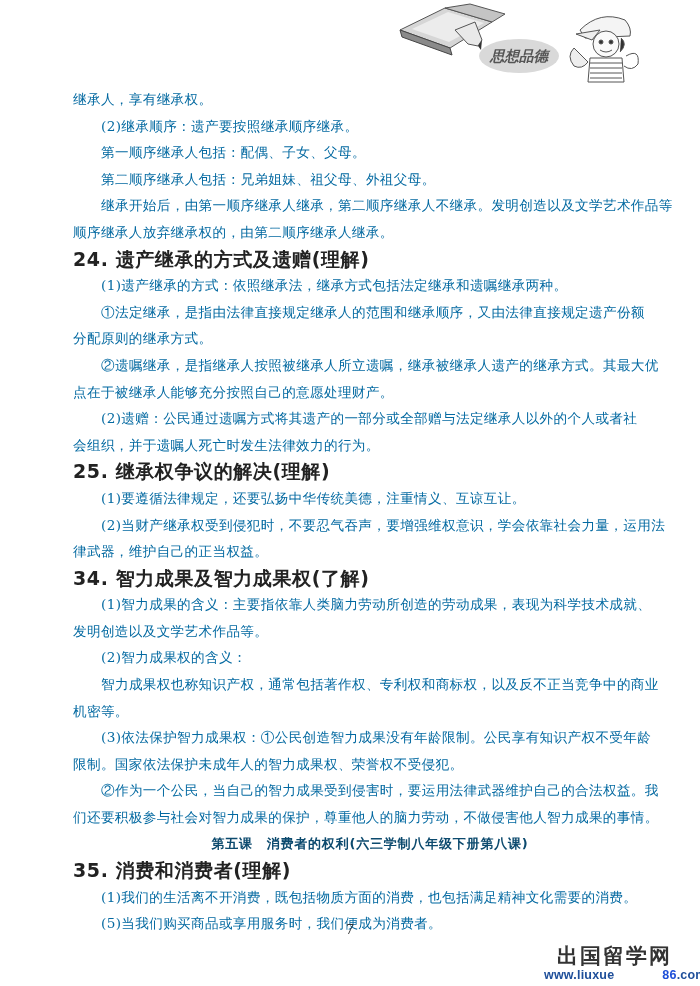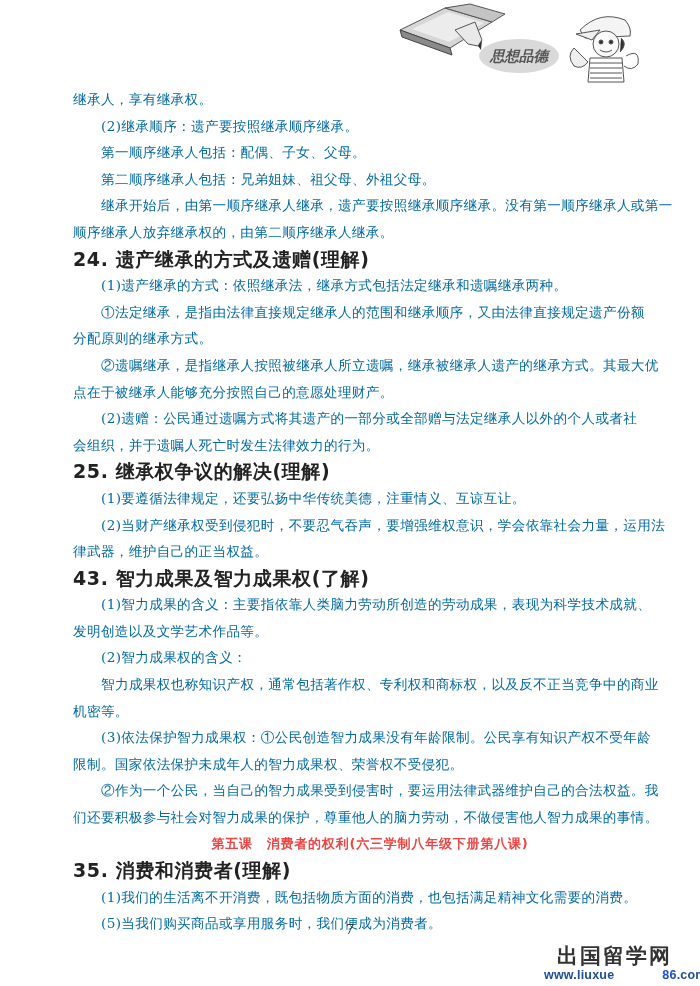--- a/index.html
+++ b/index.html
@@ -13,21 +13,21 @@
     font-size: 13.6px; line-height: 26.6px; height: 26.6px; white-space: nowrap;
     letter-spacing: 0.35px; color: #0369a1;
   }
   .indent { padding-left: 28px; }
   .heading {
     font-family: "DejaVu Sans", "Liberation Sans", sans-serif; font-size: 19px;
     font-weight: bold; letter-spacing: 0.6px; color: #222;
   }
   .lesson-title {
     text-align: center; font-family: "DejaVu Sans", "Liberation Sans", sans-serif;
-    font-size: 13px; font-weight: bold; letter-spacing: 0.8px; color: #ef4444;
+    font-size: 13px; font-weight: bold; letter-spacing: 0.8px; color: #0c4a6e;
   }
   .page-number {
     position: absolute; left: 0; width: 700px; top: 921px; text-align: center;
     font-family: "Liberation Serif", serif; font-size: 15px; color: #333;
   }
   .watermark { position: absolute; left: 544px; top: 944px; width: 128px; text-align: right; }
   .wm-cn {
     font-family: "DejaVu Sans", "Liberation Sans", sans-serif; font-size: 21px; font-weight: bold;
     color: #333; letter-spacing: 2px; line-height: 24px;
   }
@@ -78,35 +78,35 @@
       <path d="M626 56 Q640 48 638 64 Q632 72 624 66"></path>
     </g>
   </svg>
 </div>
 
 <div class="page-body">
   <div class="line">继承人，享有继承权。</div>
   <div class="line indent">(2)继承顺序：遗产要按照继承顺序继承。</div>
   <div class="line indent">第一顺序继承人包括：配偶、子女、父母。</div>
   <div class="line indent">第二顺序继承人包括：兄弟姐妹、祖父母、外祖父母。</div>
-  <div class="line indent">继承开始后，由第一顺序继承人继承，遗产要按照继承顺序继承。没有第一顺序继承人或第一</div>
+  <div class="line indent">继承开始后，由第一顺序继承人继承，第二顺序继承人不继承。发明创造以及文学艺术作品等</div>
   <div class="line">顺序继承人放弃继承权的，由第二顺序继承人继承。</div>
   <div class="line heading">24. 遗产继承的方式及遗赠(理解)</div>
   <div class="line indent">(1)遗产继承的方式：依照继承法，继承方式包括法定继承和遗嘱继承两种。</div>
   <div class="line indent">①法定继承，是指由法律直接规定继承人的范围和继承顺序，又由法律直接规定遗产份额</div>
   <div class="line">分配原则的继承方式。</div>
   <div class="line indent">②遗嘱继承，是指继承人按照被继承人所立遗嘱，继承被继承人遗产的继承方式。其最大优</div>
   <div class="line">点在于被继承人能够充分按照自己的意愿处理财产。</div>
   <div class="line indent">(2)遗赠：公民通过遗嘱方式将其遗产的一部分或全部赠与法定继承人以外的个人或者社</div>
   <div class="line">会组织，并于遗嘱人死亡时发生法律效力的行为。</div>
   <div class="line heading">25. 继承权争议的解决(理解)</div>
   <div class="line indent">(1)要遵循法律规定，还要弘扬中华传统美德，注重情义、互谅互让。</div>
   <div class="line indent">(2)当财产继承权受到侵犯时，不要忍气吞声，要增强维权意识，学会依靠社会力量，运用法</div>
   <div class="line">律武器，维护自己的正当权益。</div>
-  <div class="line heading">43. 智力成果及智力成果权(了解)</div>
+  <div class="line heading">34. 智力成果及智力成果权(了解)</div>
   <div class="line indent">(1)智力成果的含义：主要指依靠人类脑力劳动所创造的劳动成果，表现为科学技术成就、</div>
   <div class="line">发明创造以及文学艺术作品等。</div>
   <div class="line indent">(2)智力成果权的含义：</div>
   <div class="line indent">智力成果权也称知识产权，通常包括著作权、专利权和商标权，以及反不正当竞争中的商业</div>
   <div class="line">机密等。</div>
   <div class="line indent">(3)依法保护智力成果权：①公民创造智力成果没有年龄限制。公民享有知识产权不受年龄</div>
   <div class="line">限制。国家依法保护未成年人的智力成果权、荣誉权不受侵犯。</div>
   <div class="line indent">②作为一个公民，当自己的智力成果受到侵害时，要运用法律武器维护自己的合法权益。我</div>
   <div class="line">们还要积极参与社会对智力成果的保护，尊重他人的脑力劳动，不做侵害他人智力成果的事情。</div>
   <div class="line lesson-title">第五课　消费者的权利(六三学制八年级下册第八课)</div>

